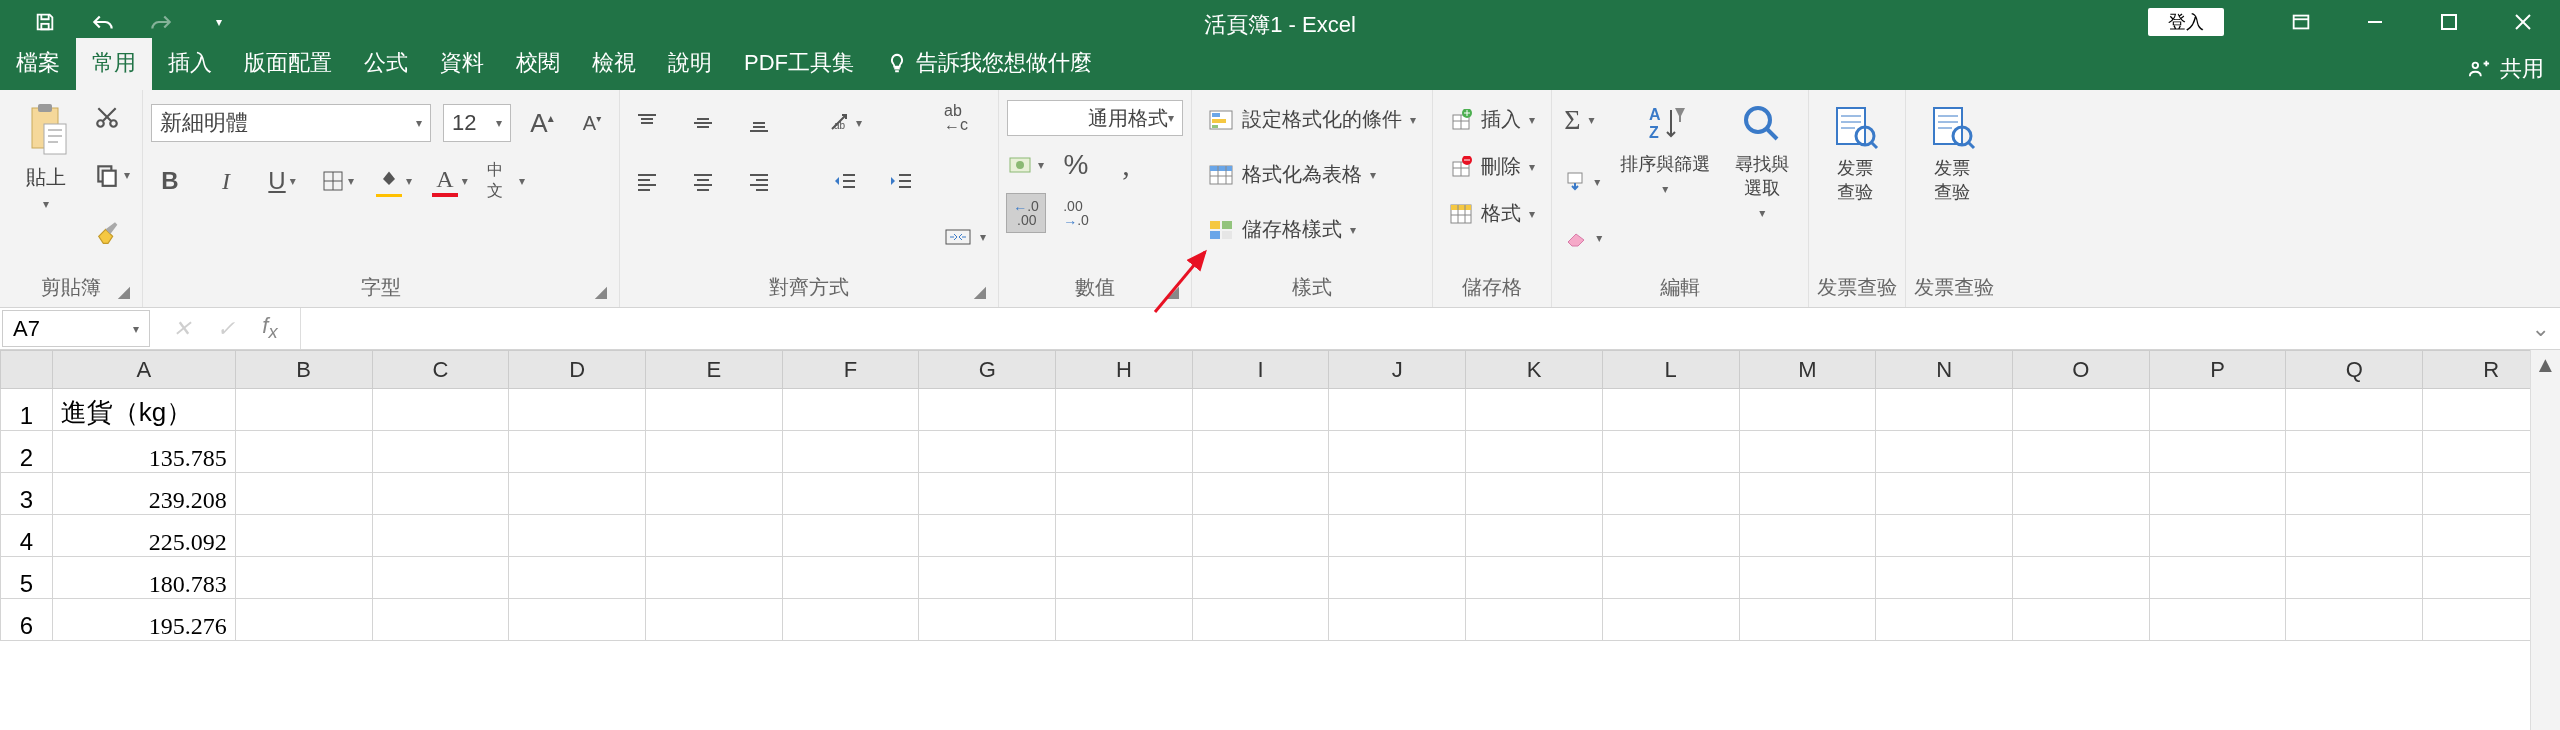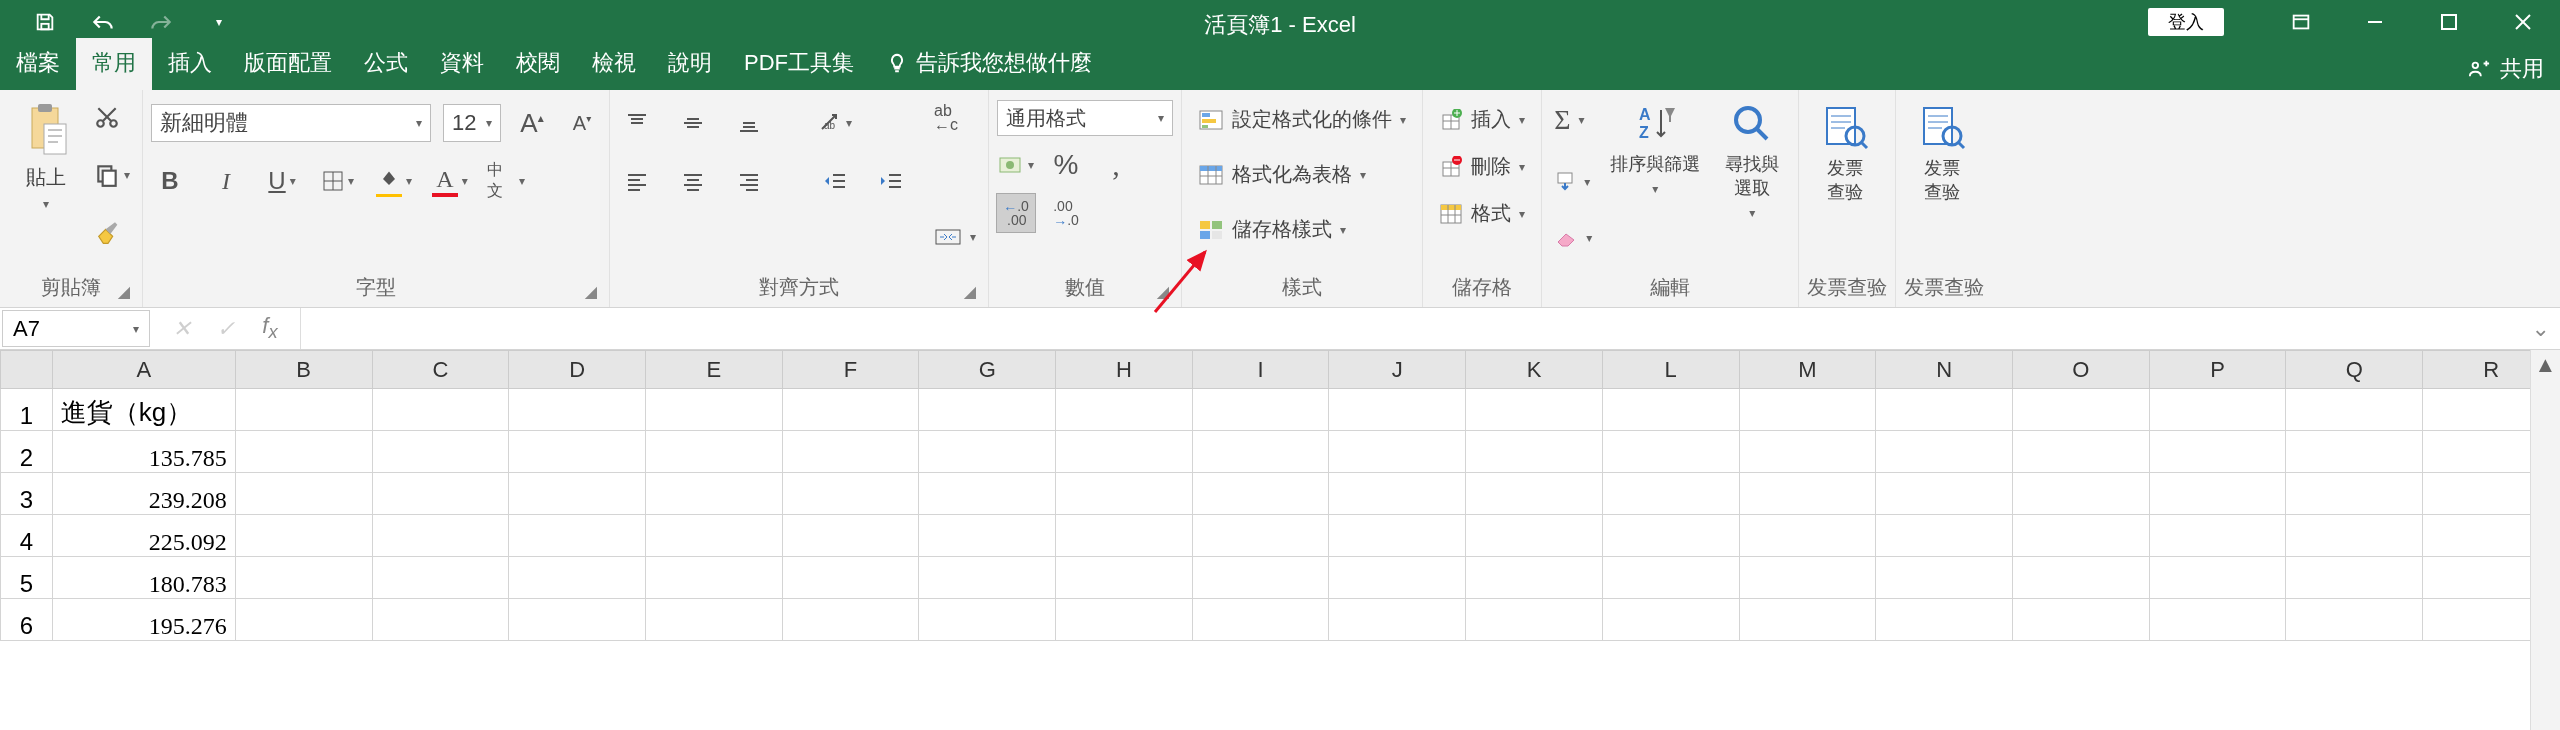--- a/index.html
+++ b/index.html
@@ -29,27 +29,27 @@
   .bigbtn { display: flex; flex-direction: column; align-items: center; justify-content: center; gap: 6px; padding: 6px 8px; min-width: 76px; }
   .vstack { display: flex; flex-direction: column; justify-content: space-between; height: 160px; padding: 4px 0; }
   .smbtn { display: flex; align-items: center; gap: 4px; padding: 4px; font-size: 22px; color: #555; }
   .row { display: flex; align-items: flex-end; gap: 12px; }
   .row2 { display: flex; align-items: center; gap: 18px; }
   .sqbtn { width: 38px; height: 38px; display: flex; align-items: center; justify-content: center; color: #555; font-size: 24px; }
   .dropdown-after::after { content: "▾"; font-size: 12px; color: #666; margin-left: 4px; }
 
   
   .font-select { width: 280px; height: 38px; border: 1px solid #bcbcbc; background: #fff; display: flex; align-items: center; padding: 0 8px; font-size: 22px; justify-content: space-between; }
-  .size-select { width: 58px; height: 38px; border: 1px solid #bcbcbc; background: #fff; display: flex; align-items: center; padding: 0 8px; font-size: 22px; justify-content: space-between; }
+  .size-select { width: 68px; height: 38px; border: 1px solid #bcbcbc; background: #fff; display: flex; align-items: center; padding: 0 8px; font-size: 22px; justify-content: space-between; }
   .caret { font-size: 12px; color: #666; }
   .underline-y { border-bottom: 3px solid #ffc000; padding: 0 4px; }
   .underline-r { border-bottom: 4px solid #e81123; padding: 0 4px; }
 
   
-  .numfmt { width: 176px; height: 36px; border: 1px solid #bcbcbc; background: #fff; display: flex; align-items: center; padding: 0 8px; font-size: 20px; justify-content: space-between; }
+  .numfmt { width: 176px; height: 36px; border: 1px solid #bcbcbc; background: #fff; display: flex; align-items: center; padding: 0 8px; font-size: 20px; justify-content: flex-end; }
   .inc-dec-highlight { background: #cfcfcf; outline: 1px solid #aaa; }
 
   .rbbtn-text { display: flex; align-items: center; gap: 8px; padding: 4px 8px; font-size: 20px; color: #444; white-space: nowrap; }
 
   
   .arrow { position: absolute; left: 1145px; top: 232px; pointer-events: none; z-index: 50; }
 
   
   .fbar-area { display: flex; height: 42px; border-bottom: 1px solid #d4d4d4; background: #fff; }
   .namebox { width: 148px; border: 1px solid #ccc; display: flex; align-items: center; padding: 0 10px; justify-content: space-between; background: #fff; margin: 2px; }

